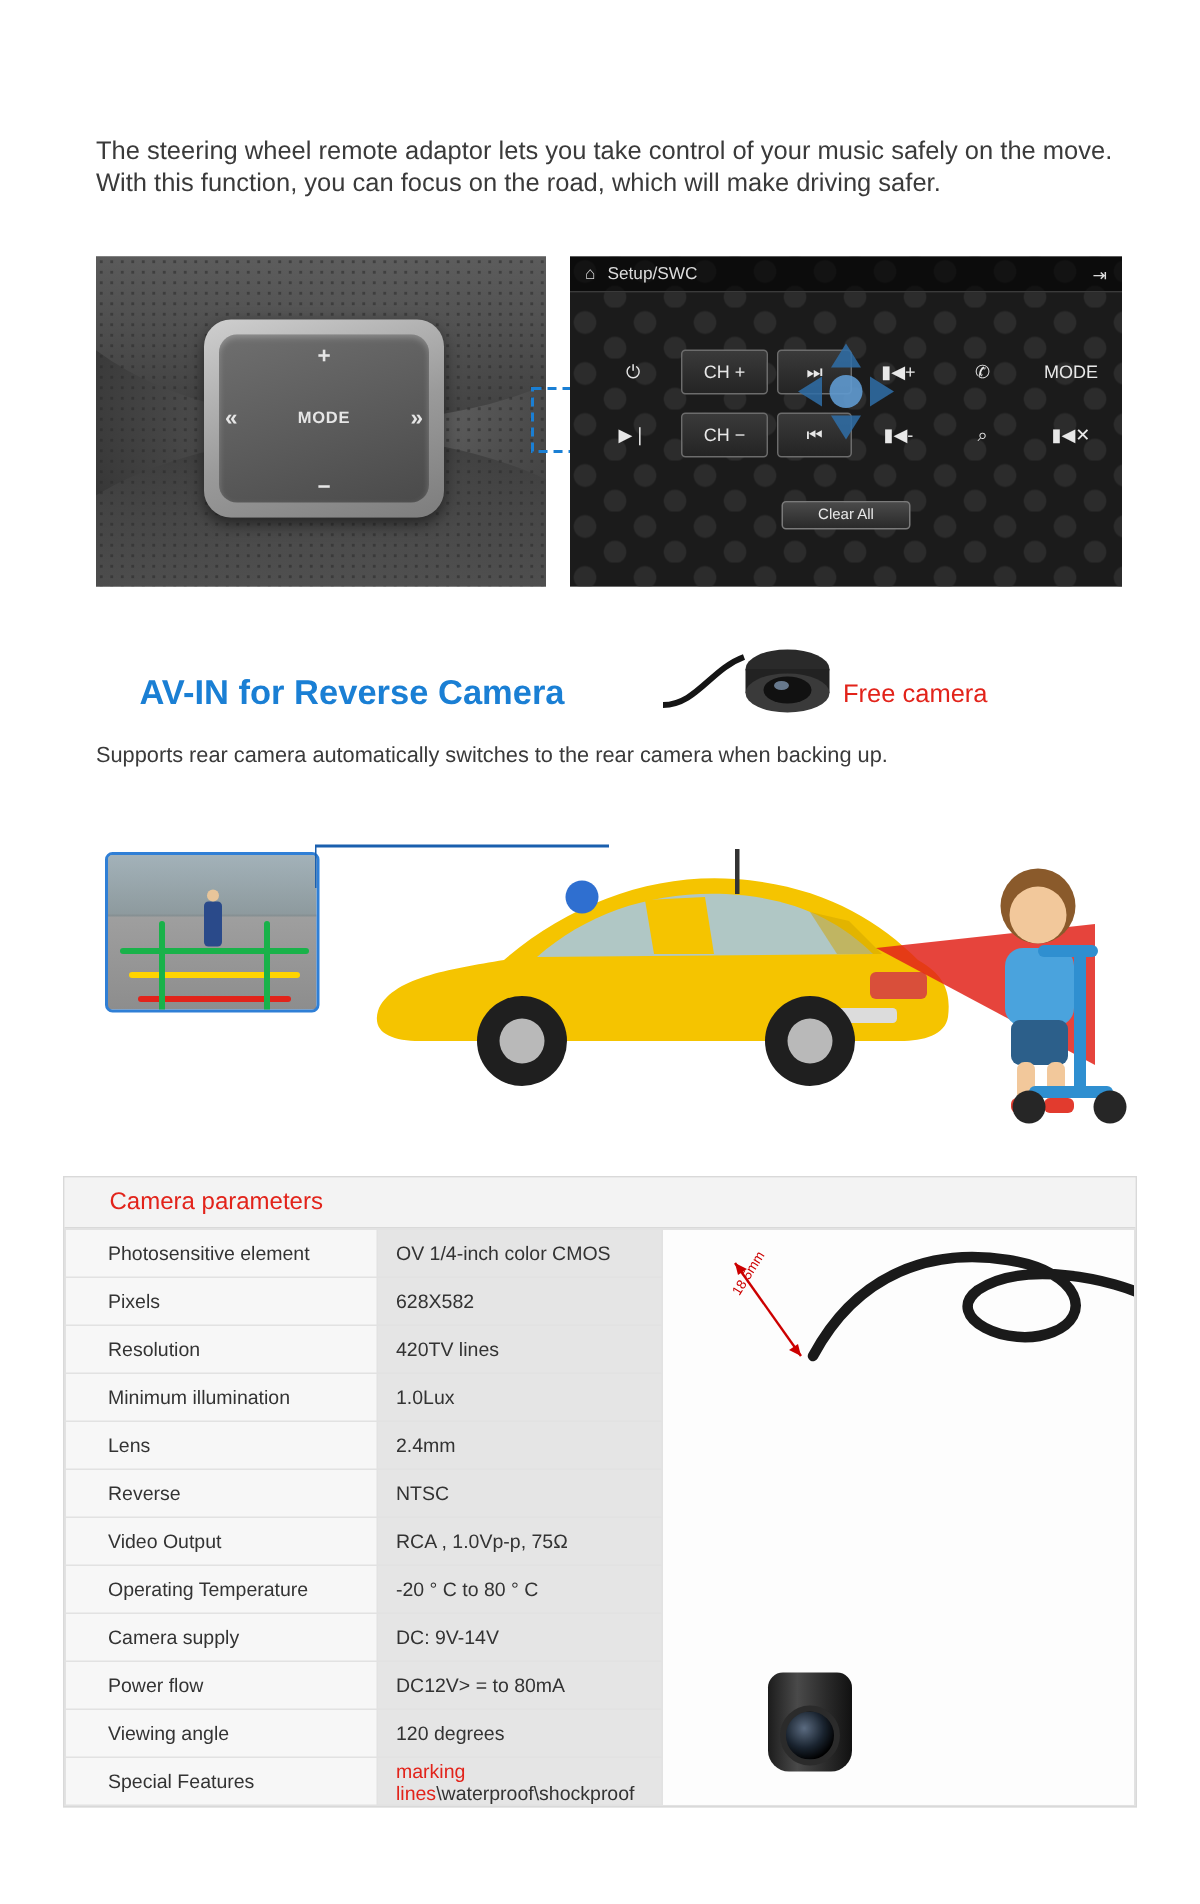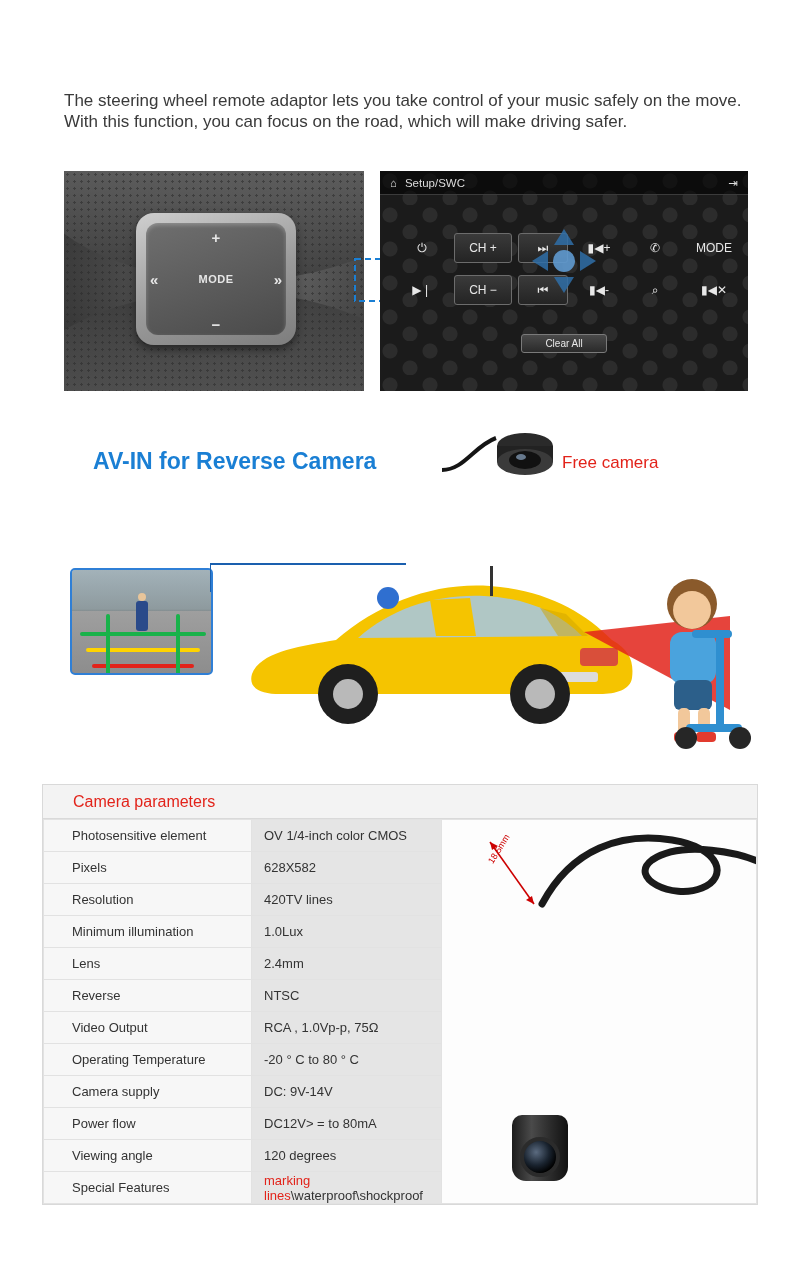--- a/index.html
+++ b/index.html
@@ -388,20 +388,21 @@
   <svg class="cam-icon" viewBox="0 0 120 56">
     <path d="M2 46 C24 46 34 22 56 14" stroke="#151515" stroke-width="4" fill="none"></path>
     <ellipse cx="85" cy="22" rx="28" ry="13" fill="#2a2a2a"></ellipse>
     <rect x="57" y="22" width="56" height="16" fill="#222"></rect>
     <ellipse cx="85" cy="38" rx="28" ry="13" fill="#3a3a3a"></ellipse>
     <ellipse cx="85" cy="36" rx="16" ry="9" fill="#111"></ellipse>
     <ellipse cx="81" cy="33" rx="5" ry="3" fill="#7d93ad" opacity=".8"></ellipse>
   </svg>
 
   <div class="free-cam-label">Free camera</div>
+  <div class="sec2-desc">Supports rear camera automatically switches to the rear camera when backing up.</div>
 
   <div class="scene">
 
     <div class="gl-thumb">
       <div class="bldg"></div>
       <div class="person"></div>
       <div class="lineG" style="left:8px;  top:62px;  width:126px;"></div>
       <div class="lineY" style="left:14px; top:78px;  width:114px;"></div>
       <div class="lineR" style="left:20px; top:94px;  width:102px;"></div>
       <div class="lineG" style="left:34px; top:44px; width:4px; height:62px;"></div>

